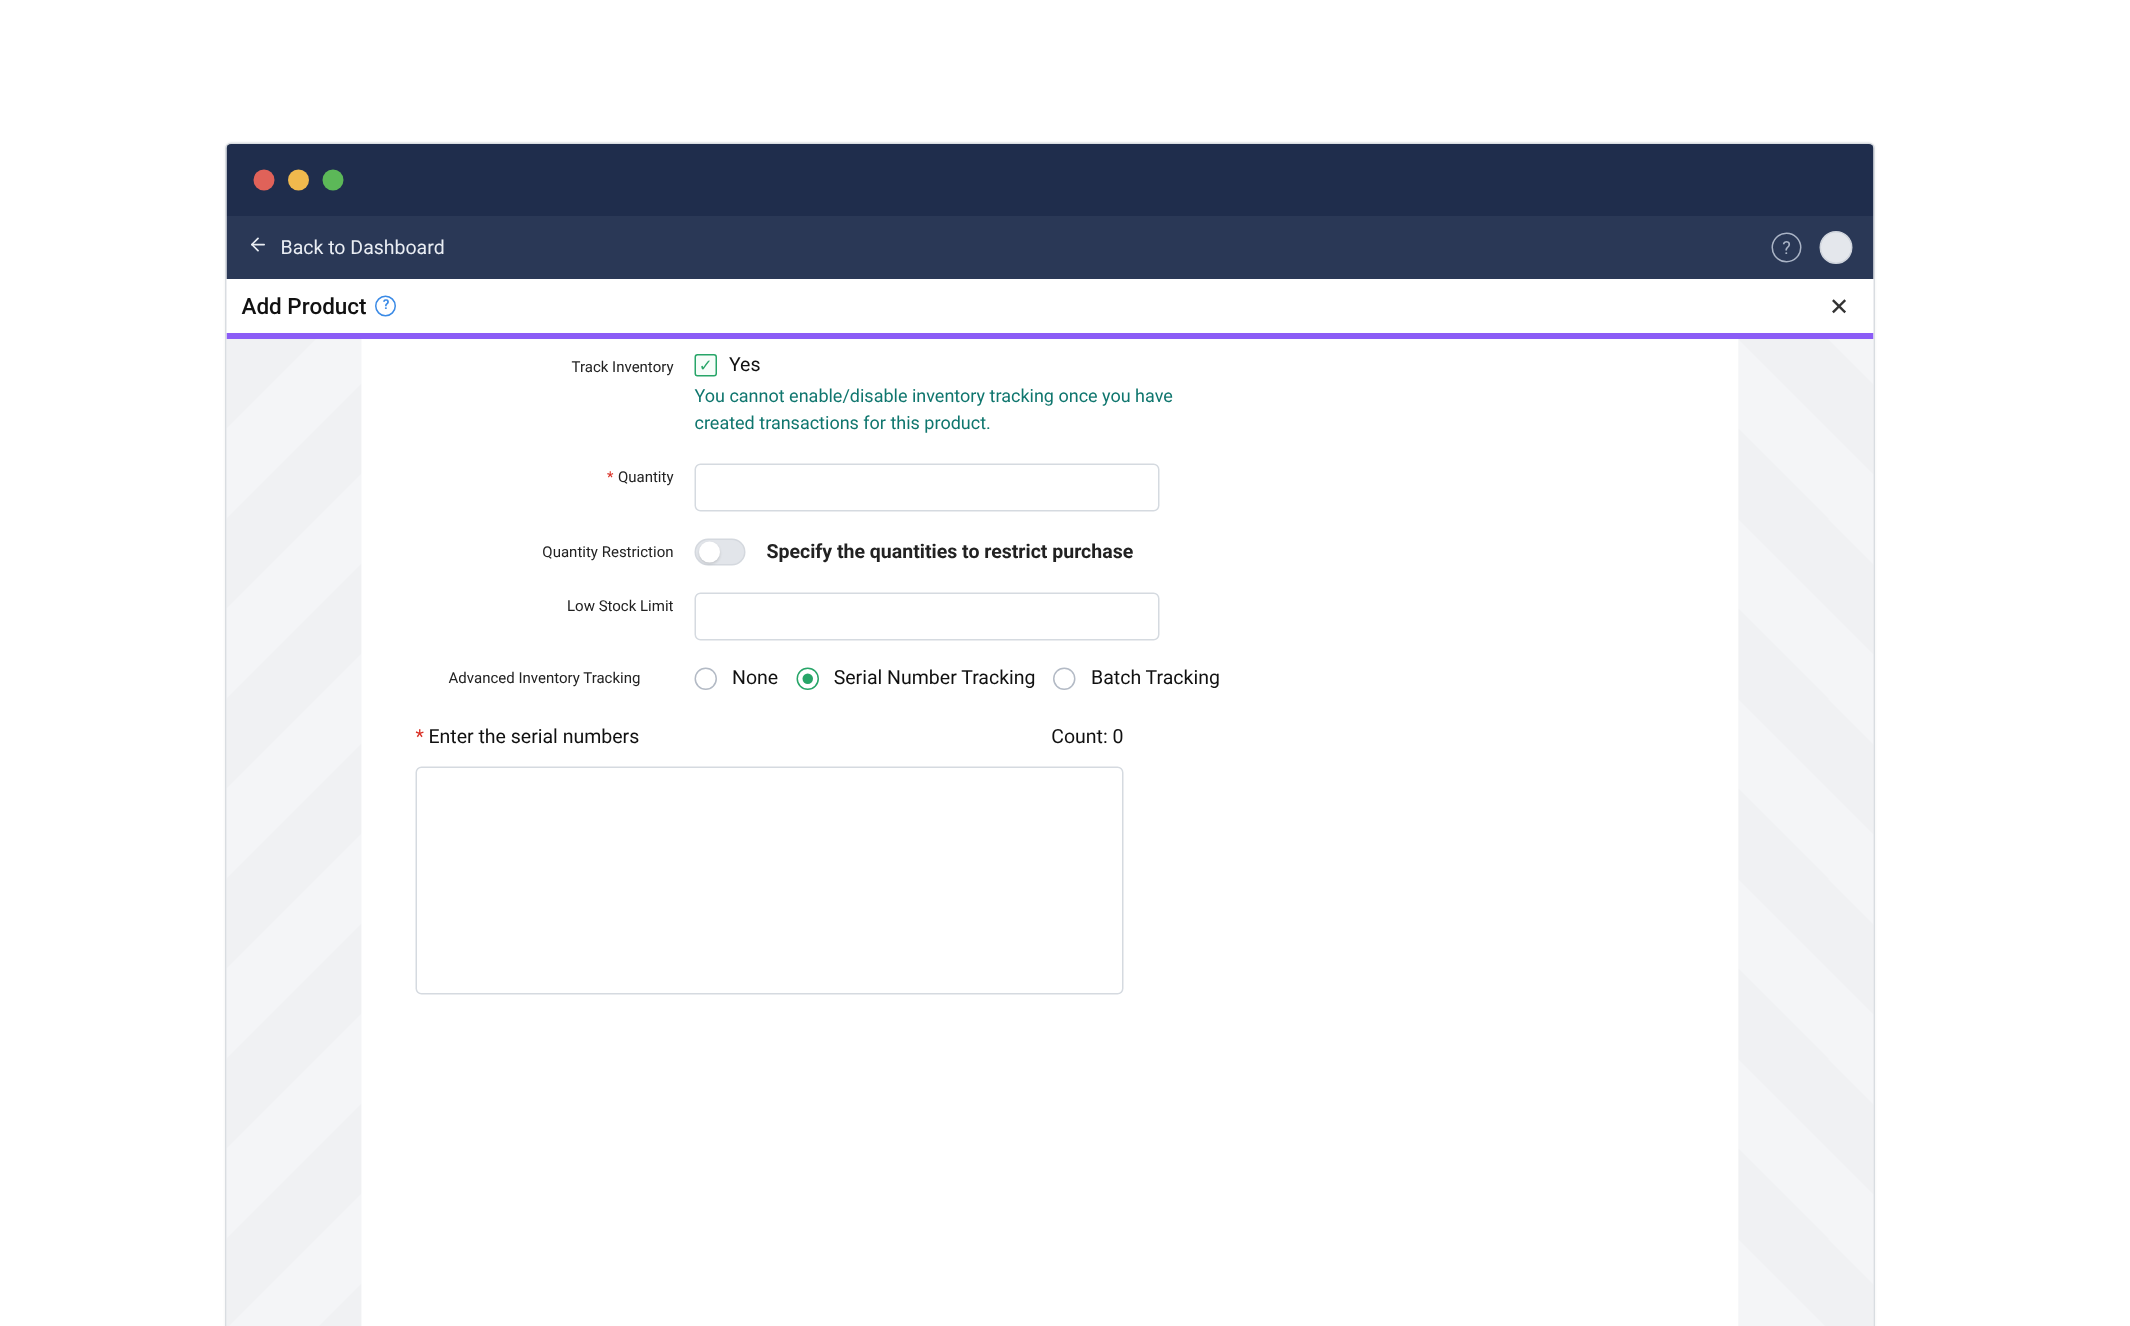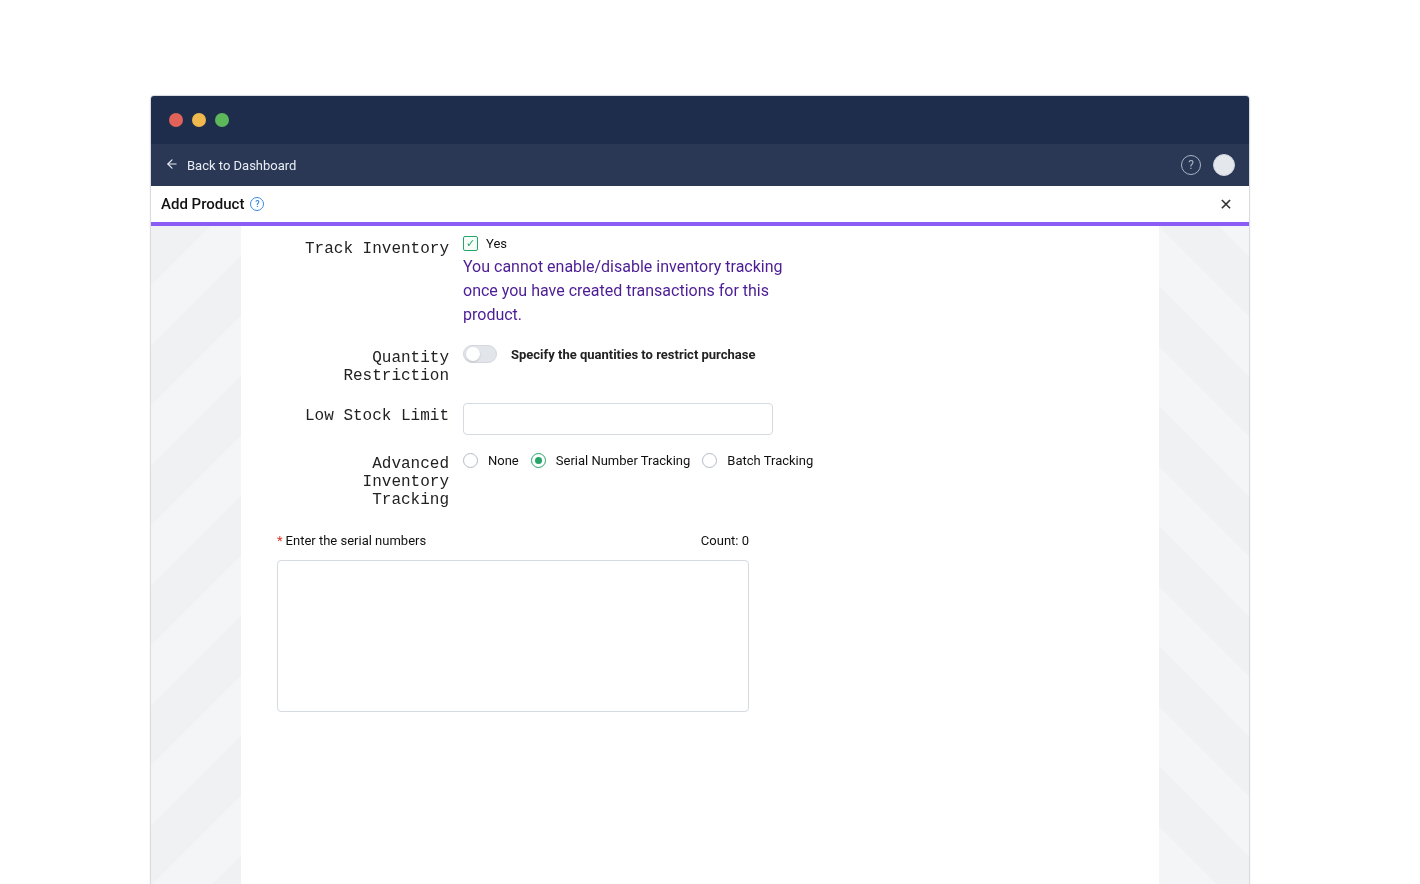--- a/index.html
+++ b/index.html
@@ -108,35 +108,34 @@
     display: flex;
     align-items: flex-start;
     margin-top: 18px;
   }
   .form-row.first { margin-top: 4px; }
   .form-label {
     width: 186px;
     text-align: right;
     padding-right: 14px;
     color: #222;
-    font-size: 16px;
+    font-size: 10px;
     padding-top: 4px;
-    font-family: Liberation Mono, monospace;
   }
   .form-field { flex: 1; max-width: 460px; }
   .req { color: #d93025; margin-right: 3px; }
 
   .checkbox-row { display: flex; align-items: center; gap: 8px; }
   .checkbox {
     width: 15px; height: 15px; border: 1.5px solid #27a568; border-radius: 2px;
     display: flex; align-items: center; justify-content: center;
     color: #27a568; font-size: 11px; background: #f6fdf9;
   }
   .muted {
-    color: #4c1d95; font-size: 16px; line-height: 1.5; margin-top: 4px;
+    color: #0f766e; font-size: 12px; line-height: 1.5; margin-top: 4px;
     max-width: 320px;
   }
 
   .text-input, .textarea-input {
     width: 310px;
     height: 32px;
     border: 1px solid #d5dae0;
     border-radius: 4px;
     padding: 6px 10px;
     font-size: 13px;
@@ -223,20 +222,26 @@
         <div class="form-label">Track Inventory</div>
         <div class="form-field">
           <div class="checkbox-row">
             <div class="checkbox">✓</div>
             <span>Yes</span>
           </div>
           <div class="muted">You cannot enable/disable inventory tracking once you have created transactions for this product.</div>
         </div>
       </div>
 
+      <div class="form-row">
+        <div class="form-label"><span class="req">*</span><span>Quantity</span></div>
+        <div class="form-field">
+          <input class="text-input" type="text" value="" style="">
+        </div>
+      </div>
 
       <div class="form-row">
         <div class="form-label">Quantity Restriction</div>
         <div class="form-field">
           <div class="toggle-row">
             <div class="toggle">
                 <div class="knob"></div>
               </div>
             <span class="toggle-label">Specify the quantities to restrict purchase</span>
           </div>
@@ -244,21 +249,21 @@
       </div>
 
       <div class="form-row">
         <div class="form-label">Low Stock Limit</div>
         <div class="form-field">
           <input class="text-input" type="text" value="" style="">
         </div>
       </div>
 
       <div class="form-row">
-        <div class="form-label" style="padding-top:2px;">Advanced Inventory Tracking</div>
+        <div class="form-label" style="padding-top:2px;text-align:center;">Advanced Inventory Tracking</div>
         <div class="form-field">
           <div class="radio-group">
             <div class="radio-row">
               <div class="radio"></div>
               <span>None</span>
             </div>
             <div class="radio-row">
               <div class="radio selected">
                   <div class="inner"></div>
                 </div>

